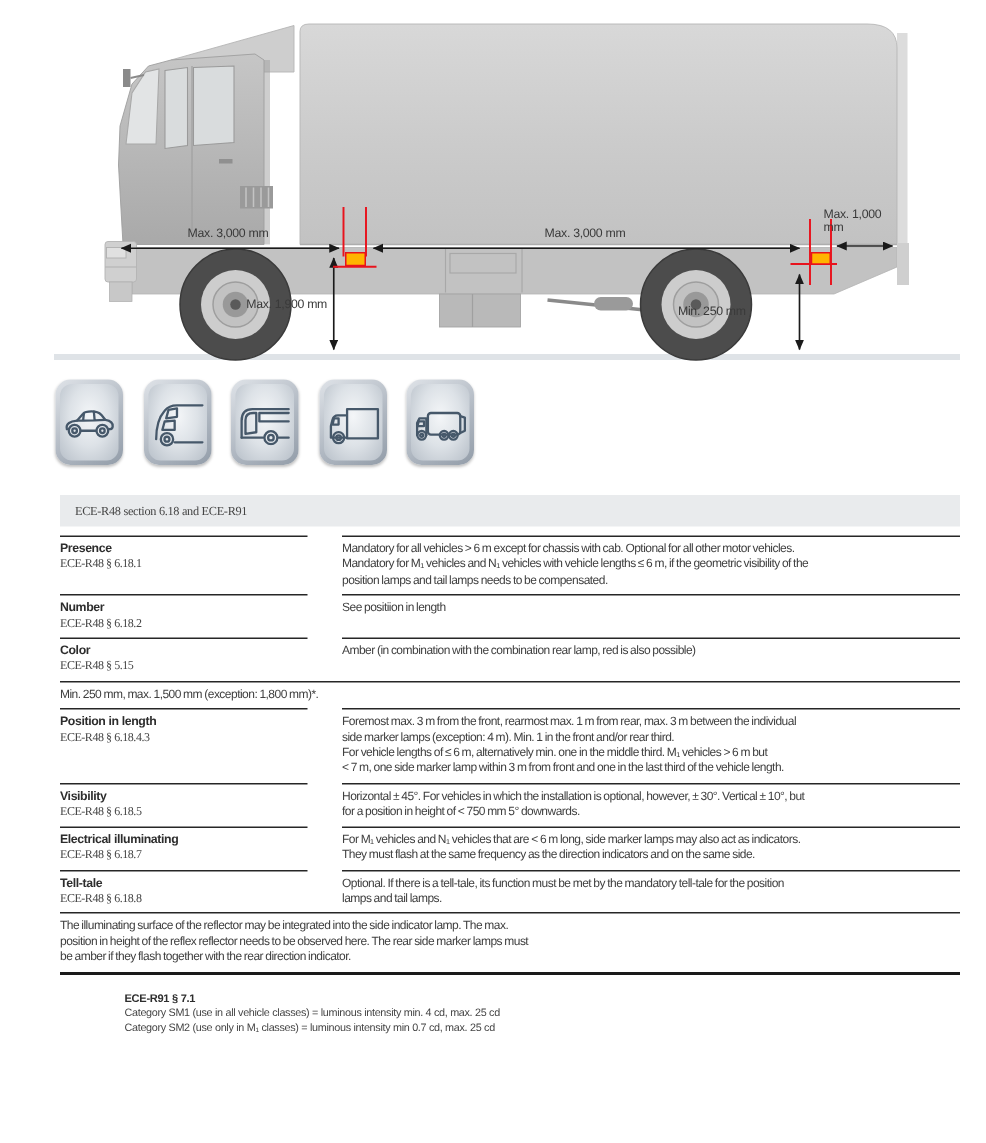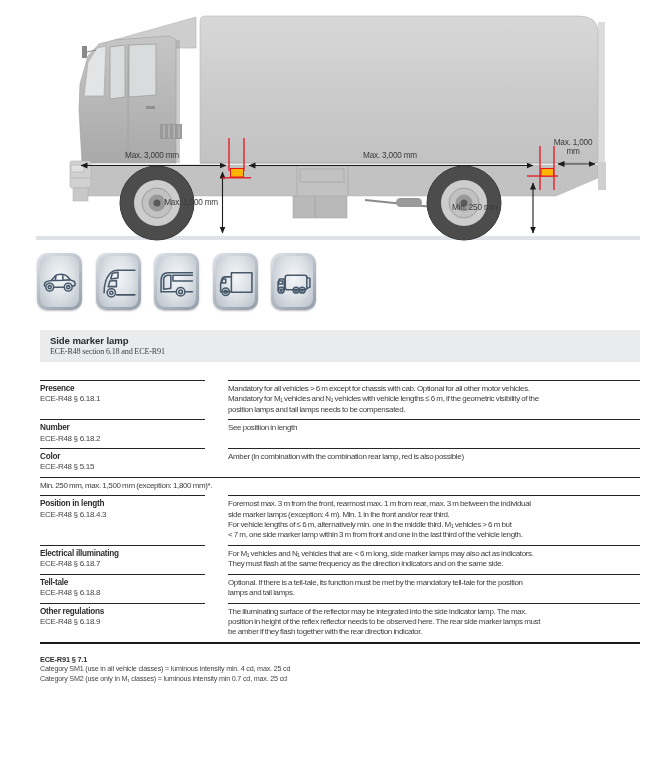--- a/index.html
+++ b/index.html
@@ -6,51 +6,51 @@
   .page{position:relative;width:657px;height:762px;background:#ffffff;overflow:hidden;
         font-family:"Liberation Sans",sans-serif;color:#3c3c3c;}
 
   
   .diagram{position:absolute;left:0;top:0;width:657px;height:250px;}
   .diagram svg{position:absolute;left:0;top:0;}
   .dim-label{position:absolute;font-size:8.2px;letter-spacing:-0.2px;color:#3a3a3a;
              line-height:9px;white-space:pre-line;}
   .dl-front{left:92px;top:151px;width:120px;text-align:center;}
   .dl-middle{left:330px;top:151px;width:120px;text-align:center;}
-  .dl-rear{left:549px;top:138px;width:48px;text-align:center;}
+  .dl-rear{left:549px;top:138px;width:48px;text-align:left;}
   .dl-hfront{left:138px;top:198px;width:80px;text-align:right;}
   .dl-hrear{left:452px;top:203px;width:76px;}
 
   
   .vicons{position:absolute;left:0;top:0;}
   .vicon{position:absolute;top:253px;width:45px;height:57px;border-radius:10px;
          background:linear-gradient(145deg,#dfe3e8 0%,#aeb6c0 60%,#939da9 100%);
          box-shadow:0 1px 2px rgba(0,0,0,.25);}
   .vicon-inner{position:absolute;left:3px;top:3px;right:3px;bottom:3px;border-radius:8px;
          background:radial-gradient(ellipse at 50% 42%,#f4f6f8 0%,#dde2e7 48%,#b7bfc8 100%);
          display:flex;align-items:center;justify-content:center;}
   .vicon svg{stroke:#46586a;fill:none;stroke-width:1.5;stroke-linecap:round;stroke-linejoin:round;}
 
   
   .panel{position:absolute;left:40px;top:330px;width:600px;}
   .panel-header{background:#e9ebed;padding:5px 10px 6px 10px;}
   .panel-title{font-size:9.6px;font-weight:bold;color:#2b2b2b;letter-spacing:-0.1px;}
   .panel-subtitle{font-size:8.2px;color:#454545;letter-spacing:-0.2px;margin-top:1px;font-family:Liberation Serif, serif;}
-  .rows{margin-top:18px;}
+  .rows{margin-top:6px;}
   .rrow{display:flex;}
   .cell-label{width:165px;margin-right:23px;border-top:1.4px solid #262626;
               padding:3px 0 4px 0;}
   .cell-content{flex:1;border-top:1.4px solid #262626;padding:3px 0 4px 0;
               font-size:8px;letter-spacing:-0.35px;word-spacing:-0.4px;line-height:10.4px;
               white-space:pre-line;color:#404040;}
   .row-name{font-size:8.2px;font-weight:bold;color:#2d2d2d;letter-spacing:-0.25px;line-height:10.4px;}
-  .row-ref{font-size:8px;color:#454545;letter-spacing:-0.3px;line-height:10.4px;}
+  .row-ref{font-size:8px;color:#454545;letter-spacing:-0.3px;line-height:10.4px;font-family:Liberation Serif, serif;}
   .panel-bottomline{border-top:2.4px solid #1a1a1a;margin-top:0;}
   .footnote{font-size:7.2px;letter-spacing:-0.2px;color:#454545;margin-top:7px;}
-  .r91{margin-top:11px;}
+  .r91{margin-top:11px;margin-left:43px;}
   .r91-heading{font-size:7.4px;font-weight:bold;color:#2d2d2d;letter-spacing:-0.2px;}
   .r91-line{font-size:7.2px;letter-spacing:-0.2px;color:#454545;line-height:10px;}
 </style>
 </head>
 <body>
 
 <div class="page">
 
   <div class="diagram">
     <svg width="657" height="250" viewBox="0 0 657 250">
@@ -217,21 +217,20 @@
             <circle cx="20.5" cy="20.5" r="1"></circle>
           <circle cx="26.5" cy="20.5" r="2.8"></circle>
             <circle cx="26.5" cy="20.5" r="1"></circle>
         </svg>
       </div>
     </div>
   </div>
 
   <div class="panel">
     <div class="panel-header">
-      <div class="panel-title">Side marker lamp</div>
       <div class="panel-subtitle">ECE-R48 section 6.18 and ECE-R91</div>
     </div>
 
     <div class="rows">
 
       <div class="rrow">
         <div class="cell-label">
           <div class="row-name">Presence</div>
           <div class="row-ref">ECE-R48 § 6.18.1</div>
         </div>
@@ -264,44 +263,48 @@
         <div class="cell-label">
           <div class="row-name">Position in length</div>
           <div class="row-ref">ECE-R48 § 6.18.4.3</div>
         </div>
         <div class="cell-content">Foremost max. 3 m from the front, rearmost max. 1 m from rear, max. 3 m between the individual
 side marker lamps (exception: 4 m). Min. 1 in the front and/or rear third.
 For vehicle lengths of ≤ 6 m, alternatively min. one in the middle third. M₁ vehicles &gt; 6 m but
 &lt; 7 m, one side marker lamp within 3 m from front and one in the last third of the vehicle length.</div>
       </div>
 
+      <div class="rrow">
+        <div class="cell-label">
+          <div class="row-name">Visibility</div>
+          <div class="row-ref">ECE-R48 § 6.18.5</div>
+        </div>
+        <div class="cell-content">Horizontal ± 45°. For vehicles in which the installation is optional, however, ± 30°. Vertical ± 10°, but
+for a position in height of &lt; 750 mm 5° downwards.</div>
+      </div>
 
       <div class="rrow">
         <div class="cell-label">
           <div class="row-name">Electrical illuminating</div>
           <div class="row-ref">ECE-R48 § 6.18.7</div>
         </div>
         <div class="cell-content">For M₁ vehicles and N₁ vehicles that are &lt; 6 m long, side marker lamps may also act as indicators.
 They must flash at the same frequency as the direction indicators and on the same side.</div>
       </div>
 
       <div class="rrow">
         <div class="cell-label">
           <div class="row-name">Tell-tale</div>
           <div class="row-ref">ECE-R48 § 6.18.8</div>
         </div>
         <div class="cell-content">Optional. If there is a tell-tale, its function must be met by the mandatory tell-tale for the position
 lamps and tail lamps.</div>
       </div>
 
       <div class="rrow">
-        <div class="cell-label">
-          <div class="row-name">Other regulations</div>
-          <div class="row-ref">ECE-R48 § 6.18.9</div>
-        </div>
         <div class="cell-content">The illuminating surface of the reflector may be integrated into the side indicator lamp. The max.
 position in height of the reflex reflector needs to be observed here. The rear side marker lamps must
 be amber if they flash together with the rear direction indicator.</div>
       </div>
 
     </div>
 
     <div class="panel-bottomline"></div>
 
 

